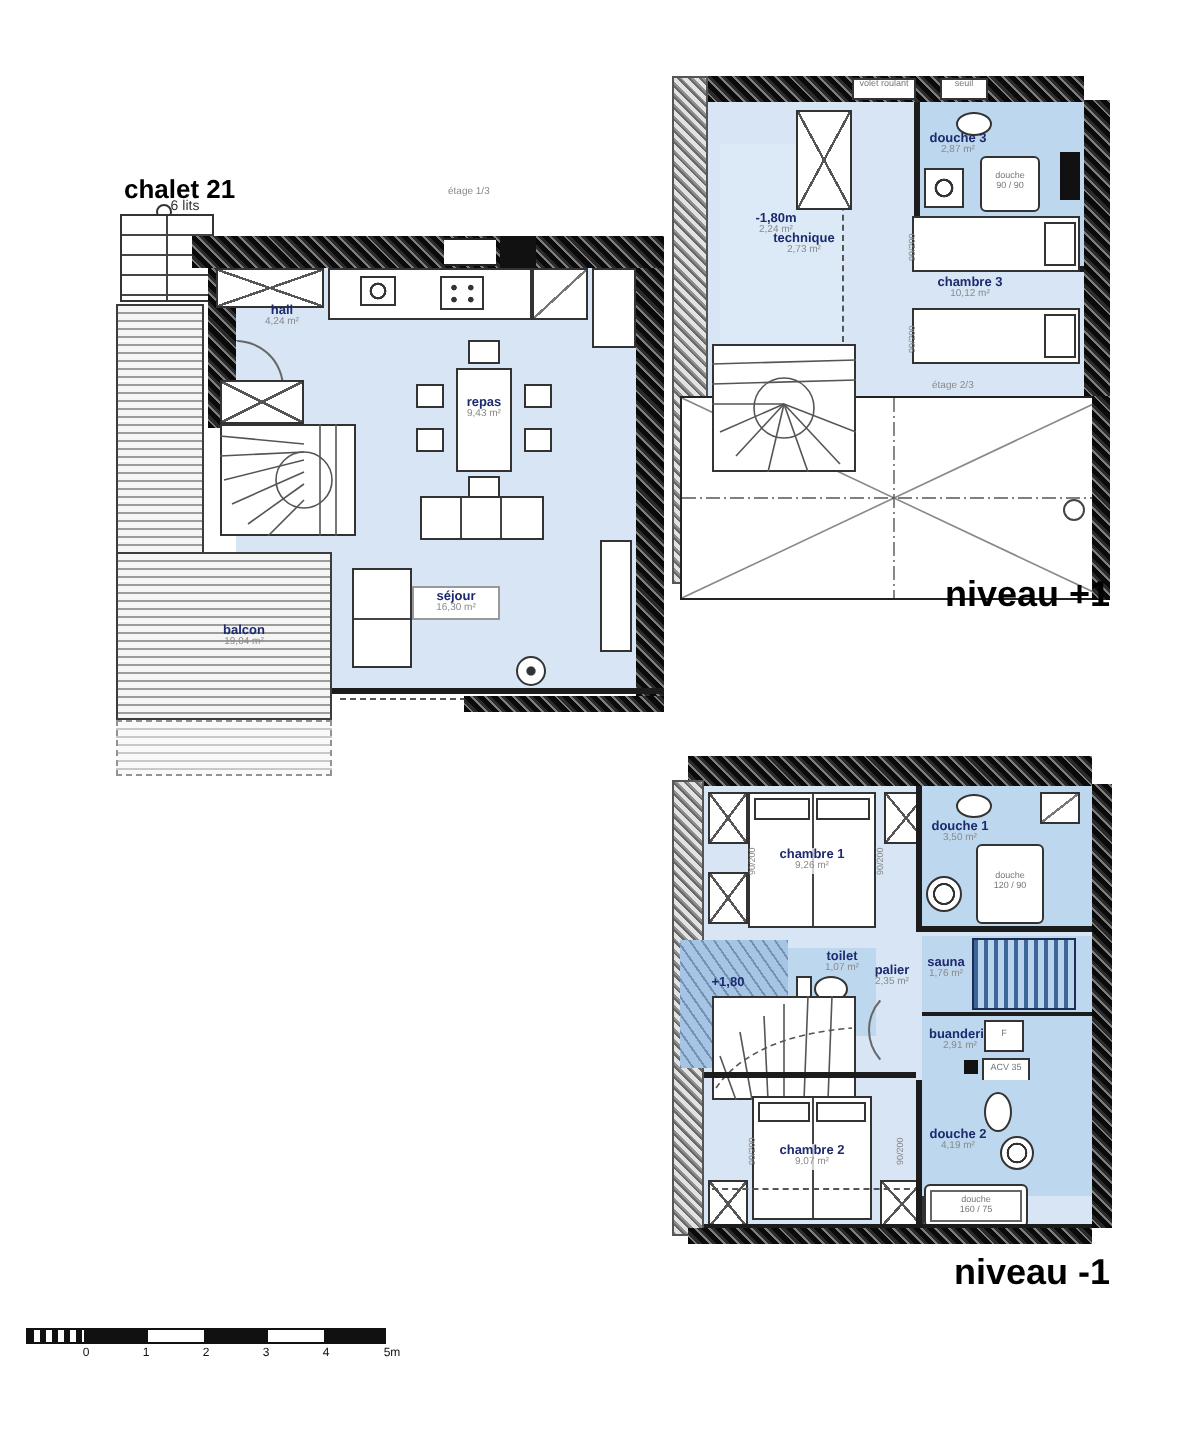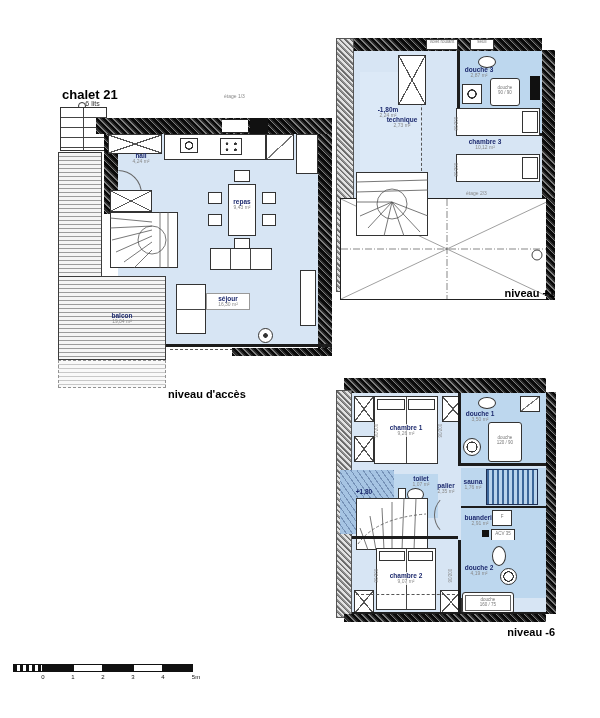--- a/index.html
+++ b/index.html
@@ -39,21 +39,21 @@
   .arc{border:1px solid #666;border-color:transparent transparent transparent #666;border-radius:50%;}
   .arcTR{border:1px solid #666;border-color:#666 #666 transparent transparent;border-radius:0 100% 0 0;}
   .dashT{border-top:1px dashed #555;}
   .dashR{border-right:1px dashed #555;}
   
   .rl{font-weight:bold;color:#1d2a6e;font-size:6.5px;line-height:1.15;text-align:center;}
   .rl span{display:block;}
   .area{font-weight:normal;color:#8a8a8a;font-size:5px;}
   .tiny{font-size:4.5px;color:#777;line-height:1.1;text-align:center;}
   .rot{transform:rotate(-90deg);transform-origin:center;font-size:4.5px;color:#888;white-space:nowrap;}
-  .lvl{font-weight:bold;color:#000;font-size:11px;font-family:"Liberation Sans",sans-serif;}
+  .lvl{font-weight:bold;color:#000;font-size:18px;font-family:"Liberation Sans",sans-serif;}
   .chalet{font-weight:bold;font-size:13px;color:#000;}
   .beds{font-size:7px;color:#333;text-align:center;}
   .note{font-size:5px;color:#8a8a8a;}
   .planstitle{font-style:italic;font-weight:bold;font-size:23px;color:#575757;letter-spacing:.5px;}
   .scaleseg{border:1px solid #111;}
   .tick{font-size:6px;color:#111;transform:translateX(-50%);}
   .footnote{font-size:9.5px;color:#111;}
   svg{display:block;}
 </style>
 </head>
@@ -135,21 +135,20 @@
       <span>séjour</span>
       <span class="area">16,30 m²</span>
     </div>
     <div class="a furn" style="left:300px;top:270px;width:16px;height:56px;"></div>
     <div class="a stove" style="left:258px;top:328px;width:15px;height:15px;"></div>
 
     <div class="a wallline" style="left:166px;top:344px;width:166px;height:3px;"></div>
     <div class="a dashT" style="left:170px;top:349px;width:158px;height:1px;"></div>
     <div class="a hatch" style="left:232px;top:348px;width:100px;height:8px;"></div>
 
-    <div class="a lvl" style="left:168px;top:388px;width:130px;">niveau d'accès</div>
   </div>
 
   <div class="a" style="left:330px;top:30px;width:230px;height:285px;">
 
     <div class="a hatchL" style="left:6px;top:8px;width:18px;height:254px;"></div>
     <div class="a hatch" style="left:24px;top:8px;width:188px;height:13px;"></div>
     <div class="a furn tiny" style="left:96px;top:9px;width:32px;height:11px;overflow:hidden;">
       <span>volet roulant</span>
     </div>
     <div class="a furn tiny" style="left:140px;top:9px;width:24px;height:11px;overflow:hidden;">
@@ -343,21 +342,21 @@
       <span class="area">4,19 m²</span>
     </div>
     <div class="a furn furnR tiny" style="left:132px;top:222px;width:52px;height:22px;box-shadow:inset 0 0 0 2px #fff,inset 0 0 0 3px #666;padding-top:5px;">
       <span style="display:block;">douche</span>
       <span style="display:block;">160 / 75</span>
     </div>
 
     <div class="a wallline" style="left:22px;top:242px;width:194px;height:2px;"></div>
     <div class="a hatch" style="left:14px;top:244px;width:202px;height:8px;"></div>
 
-    <div class="a lvl" style="left:110px;top:256px;width:115px;text-align:right;">niveau -6</div>
+    <div class="a lvl" style="left:110px;top:256px;width:115px;text-align:right;">niveau -1</div>
   </div>
 
 
   <div class="a" style="left:13px;top:664px;width:186px;height:20px;">
     <div class="a scaleseg" style="left:0;top:0;width:30px;height:8px;background:repeating-linear-gradient(90deg,#111 0 3px,#fff 3px 6px);"></div>
     <div class="a scaleseg" style="left:30px;top:0;width:30px;height:8px;background:#111;"></div>
     <div class="a scaleseg" style="left:60px;top:0;width:30px;height:8px;background:#fff;"></div>
     <div class="a scaleseg" style="left:90px;top:0;width:30px;height:8px;background:#111;"></div>
     <div class="a scaleseg" style="left:120px;top:0;width:30px;height:8px;background:#fff;"></div>
     <div class="a scaleseg" style="left:150px;top:0;width:30px;height:8px;background:#111;"></div>

